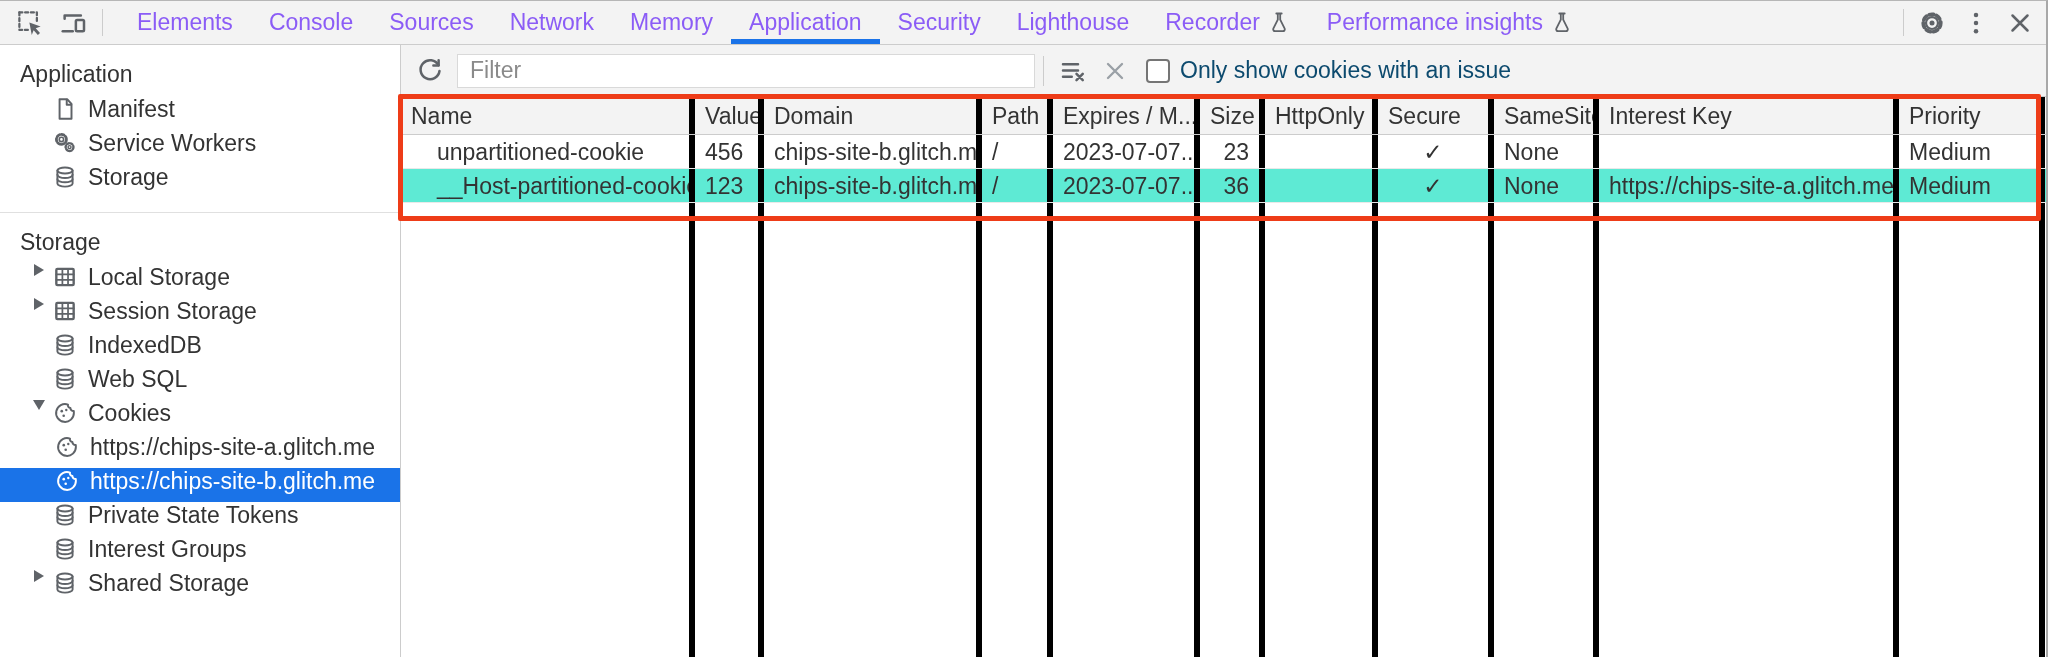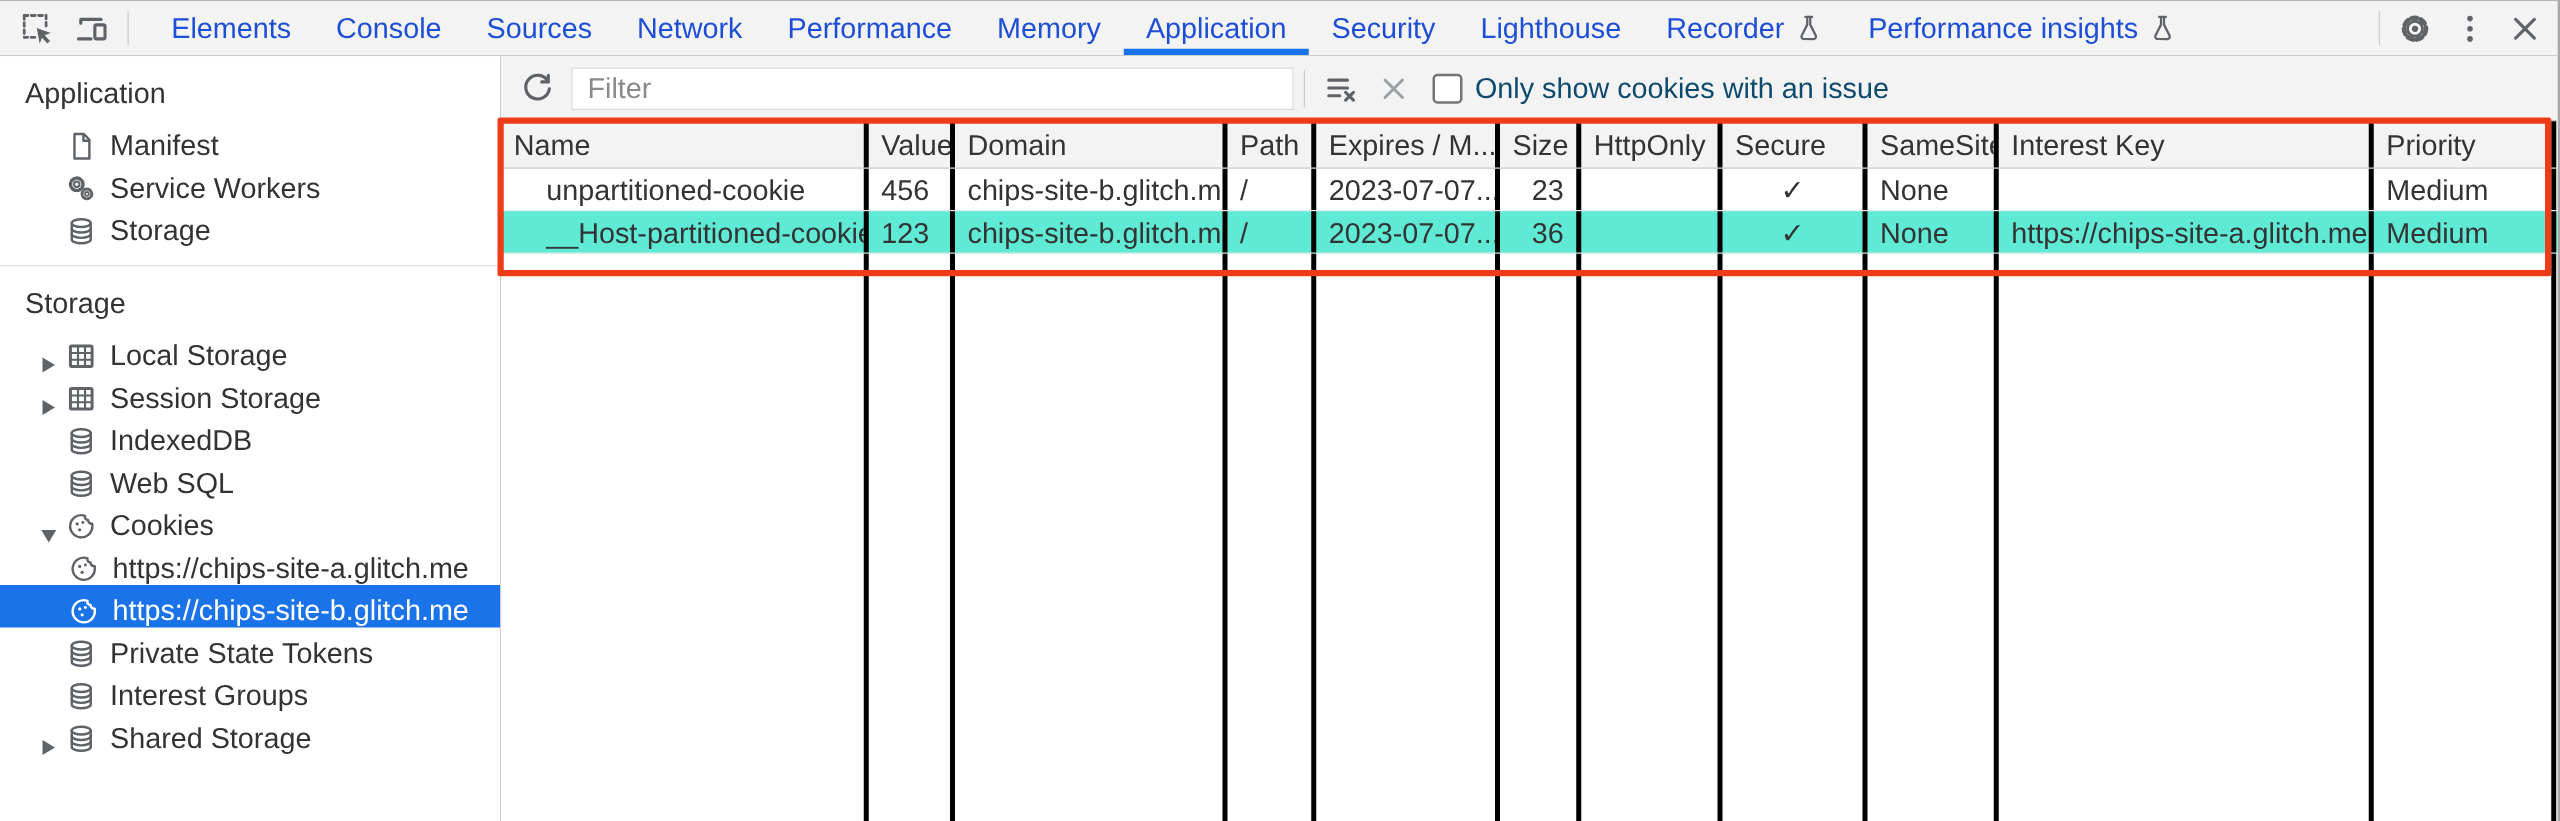--- a/index.html
+++ b/index.html
@@ -10,32 +10,32 @@
     border-top:1px solid #b6b6b6; border-right:2px solid #a8a8a8;
     overflow:hidden; position:relative;
   }
   svg.ic { display:block; stroke:currentColor; fill:none; stroke-width:1.8; stroke-linecap:round; stroke-linejoin:round; }
   
   .toolbar { height:44px; background:#f3f3f3; border-bottom:1px solid #ccc;
     display:flex; align-items:stretch; padding-left:8px; }
   .tbtn { width:44px; display:flex; align-items:center; justify-content:center; color:#5f6368; cursor:pointer; }
   .vdiv { width:1px; background:#ccc; margin:8px 6px; }
   .tabs { display:flex; align-items:stretch; margin-left:10px; }
-  .tab { display:flex; align-items:center; gap:7px; padding:0 18px; color:#1d4ed8; cursor:pointer;
+  .tab { display:flex; align-items:center; gap:7px; padding:0 18px; color:#8b5cf6; cursor:pointer;
     border-bottom:5px solid transparent; border-top:5px solid transparent; white-space:nowrap; }
   .tab.selected { border-bottom-color:#1a73e8; }
   .flask { color:#5f6368; }
   .t-right { margin-left:auto; display:flex; align-items:stretch; padding-right:4px; }
   
   .content { display:flex; height:612px; }
   .sidebar { width:401px; border-right:1px solid #ccc; background:#fff; overflow:hidden; flex:none; }
   .main { flex:1; position:relative; display:flex; flex-direction:column; }
   
   .sec-title { padding:16px 0 8px 20px; color:#333; }
-  .tree-row { height:34px; display:flex; align-items:flex-end; padding-left:26px; color:#333; cursor:pointer; white-space:nowrap; }
+  .tree-row { height:34px; display:flex; align-items:flex-start; padding-left:26px; color:#333; cursor:pointer; white-space:nowrap; }
   .tree-row .slot { width:26px; flex:none; display:flex; align-items:center; justify-content:center; }
   .tree-row .nicon { width:26px; height:26px; flex:none; color:#5f6368; margin-right:10px; }
   .tree-row.child { padding-left:54px; }
   .tree-row.selected { background:#1a73e8; color:#fff; }
   .tree-row.selected .nicon { color:#fff; }
   .tri-r { width:0; height:0; border-left:10px solid #5f6368; border-top:6px solid transparent; border-bottom:6px solid transparent; }
   .tri-d { width:0; height:0; border-top:10px solid #5f6368; border-left:6px solid transparent; border-right:6px solid transparent; }
   .sec-div { border-top:1px solid #e0e0e0; margin-top:14px; }
   
   .filterbar { height:52px; background:#f3f3f3; border-bottom:1px solid #ccc;
@@ -44,21 +44,21 @@
   .filter-input { width:578px; height:34px; margin-left:6px; border:1px solid #d9d9d9; border-radius:0;
     background:#fff; font:inherit; color:#333; padding:0 12px; outline:none; }
   .filter-input::placeholder { color:#8a8a8a; }
   .fdiv { width:1px; height:30px; background:#ccc; margin:0 8px; flex:none; }
   .chk { width:24px; height:24px; border:2px solid #757575; border-radius:4px; background:#fff; margin:0 10px 0 10px; cursor:pointer; flex:none; }
   .chk-label { color:#0c4a6e; white-space:nowrap; }
   .dim { color:#9aa0a6; }
   
   .tablewrap { flex:1; display:flex; flex-direction:column; background:#fff; }
   .trow { display:flex; flex:none; }
-  .cell { border-right:4px solid #000000; padding:0 10px; overflow:hidden; white-space:nowrap; flex:none; }
+  .cell { border-right:6px solid #000000; padding:0 10px; overflow:hidden; white-space:nowrap; flex:none; }
   .c0{width:294px}.c1{width:69px}.c2{width:218px}.c3{width:71px}.c4{width:147px}.c5{width:65px}
   .c6{width:113px}.c7{width:116px}.c8{width:105px}.c9{width:300px}.c10{width:146px}
   .thead { height:38px; line-height:38px; background:#f3f3f3; border-bottom:1px solid #ccc; }
   .tdata { height:34px; line-height:34px; border-bottom:1px solid #e9e9e9; }
   .tdata.alt { background:#5eead4; }
   .tdata .c0 { padding-left:36px; }
   .cell.num { text-align:right; }
   .cell.ctr { text-align:center; }
   .tfill { flex:1; display:flex; }
   .tfill .cell { height:100%; }
@@ -151,23 +151,20 @@
         <span>Elements</span>
       </div>
     <div class="tab">
         <span>Console</span>
       </div>
     <div class="tab">
         <span>Sources</span>
       </div>
     <div class="tab">
         <span>Network</span>
-      </div>
-    <div class="tab">
-        <span>Performance</span>
       </div>
     <div class="tab">
         <span>Memory</span>
       </div>
     <div class="tab selected">
         <span>Application</span>
       </div>
     <div class="tab">
         <span>Security</span>
       </div>

